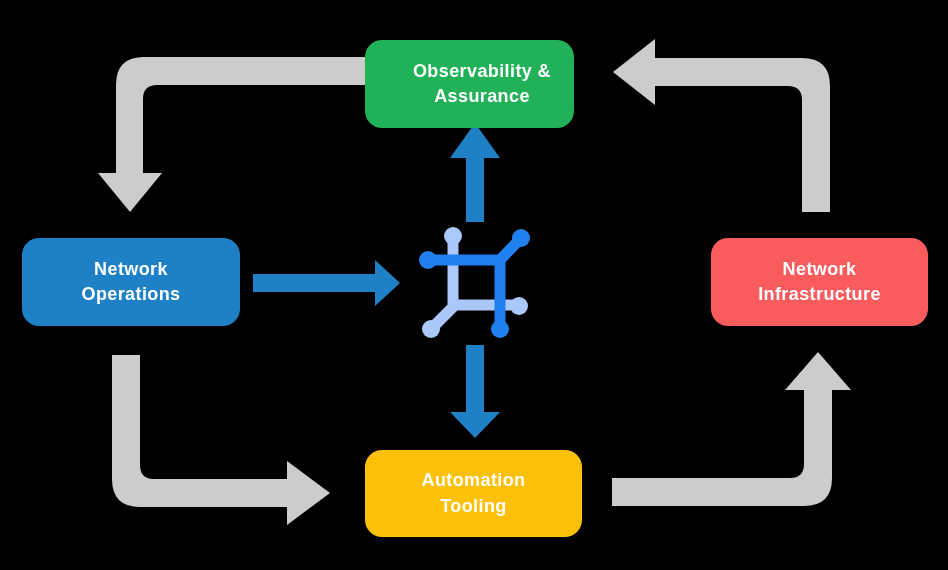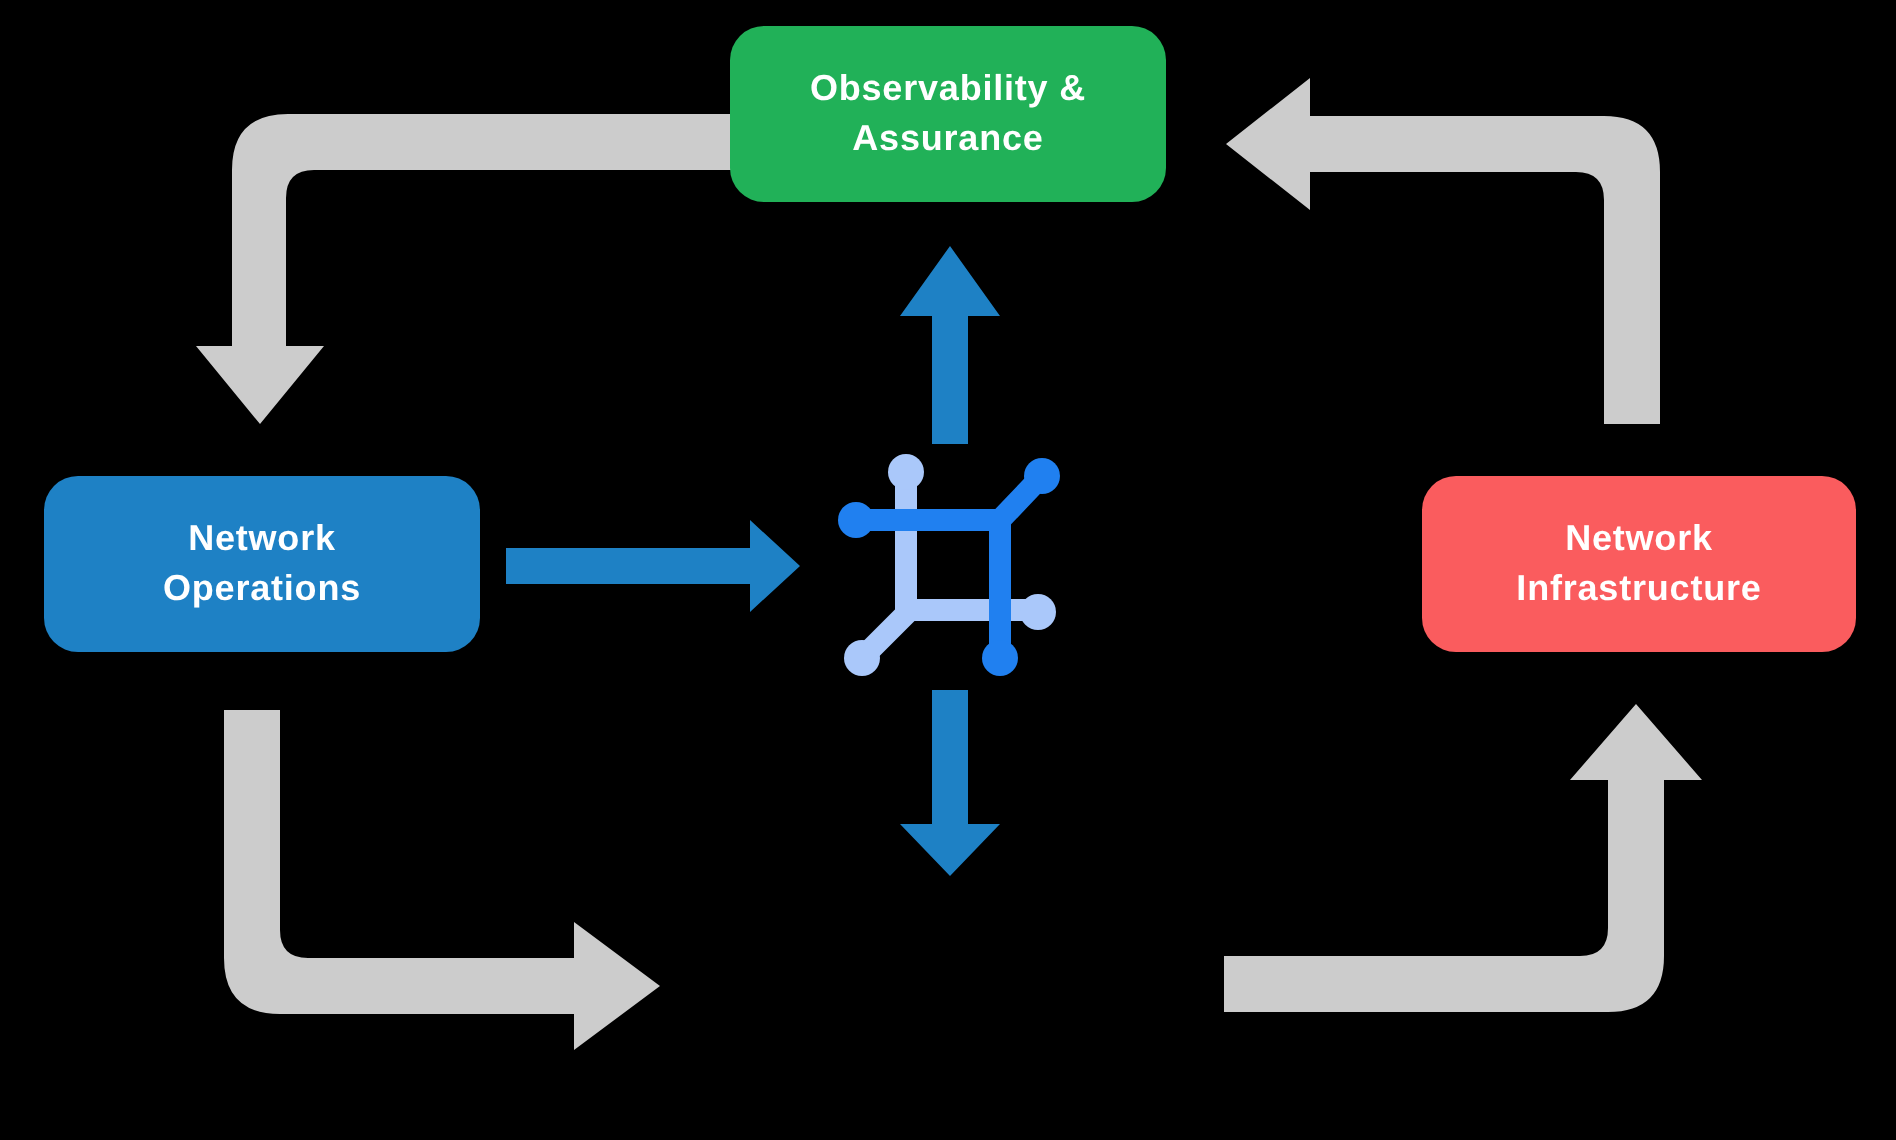--- a/index.html
+++ b/index.html
@@ -30,21 +30,21 @@
     display: flex;
     align-items: center;
     justify-content: center;
     text-align: center;
     font-size: 18px;
     font-weight: bold;
     letter-spacing: 0.4px;
     line-height: 1.4;
     white-space: pre-line;
   }
-  .node-observability { left: 365px; top: 13px;  width: 218px; height: 88px; }
+  .node-observability { left: 365px; top: 40px;  width: 184px; height: 88px; padding-left: 25px; }
   .node-operations    { left: 22px;  top: 238px; width: 218px; height: 88px; }
   .node-infrastructure{ left: 711px; top: 238px; width: 217px; height: 88px; }
   .node-automation    { left: 365px; top: 450px; width: 217px; height: 87px; }
 </style>
 </head>
 <body>
 
 <div class="canvas">
 
   <svg class="layer" viewBox="0 0 948 570" xmlns="http://www.w3.org/2000/svg">
@@ -76,14 +76,16 @@
 
   <div class="node node-observability" style="background-color: rgb(33, 177, 88);">Observability &amp;
 Assurance</div>
 
   <div class="node node-operations" style="background-color: rgb(30, 129, 197);">Network
 Operations</div>
 
   <div class="node node-infrastructure" style="background-color: rgb(250, 92, 94);">Network
 Infrastructure</div>
 
+  <div class="node node-automation" style="background-color: rgb(253, 192, 8);">Automation
+Tooling</div>
 
 </div>
 
 </body></html>

